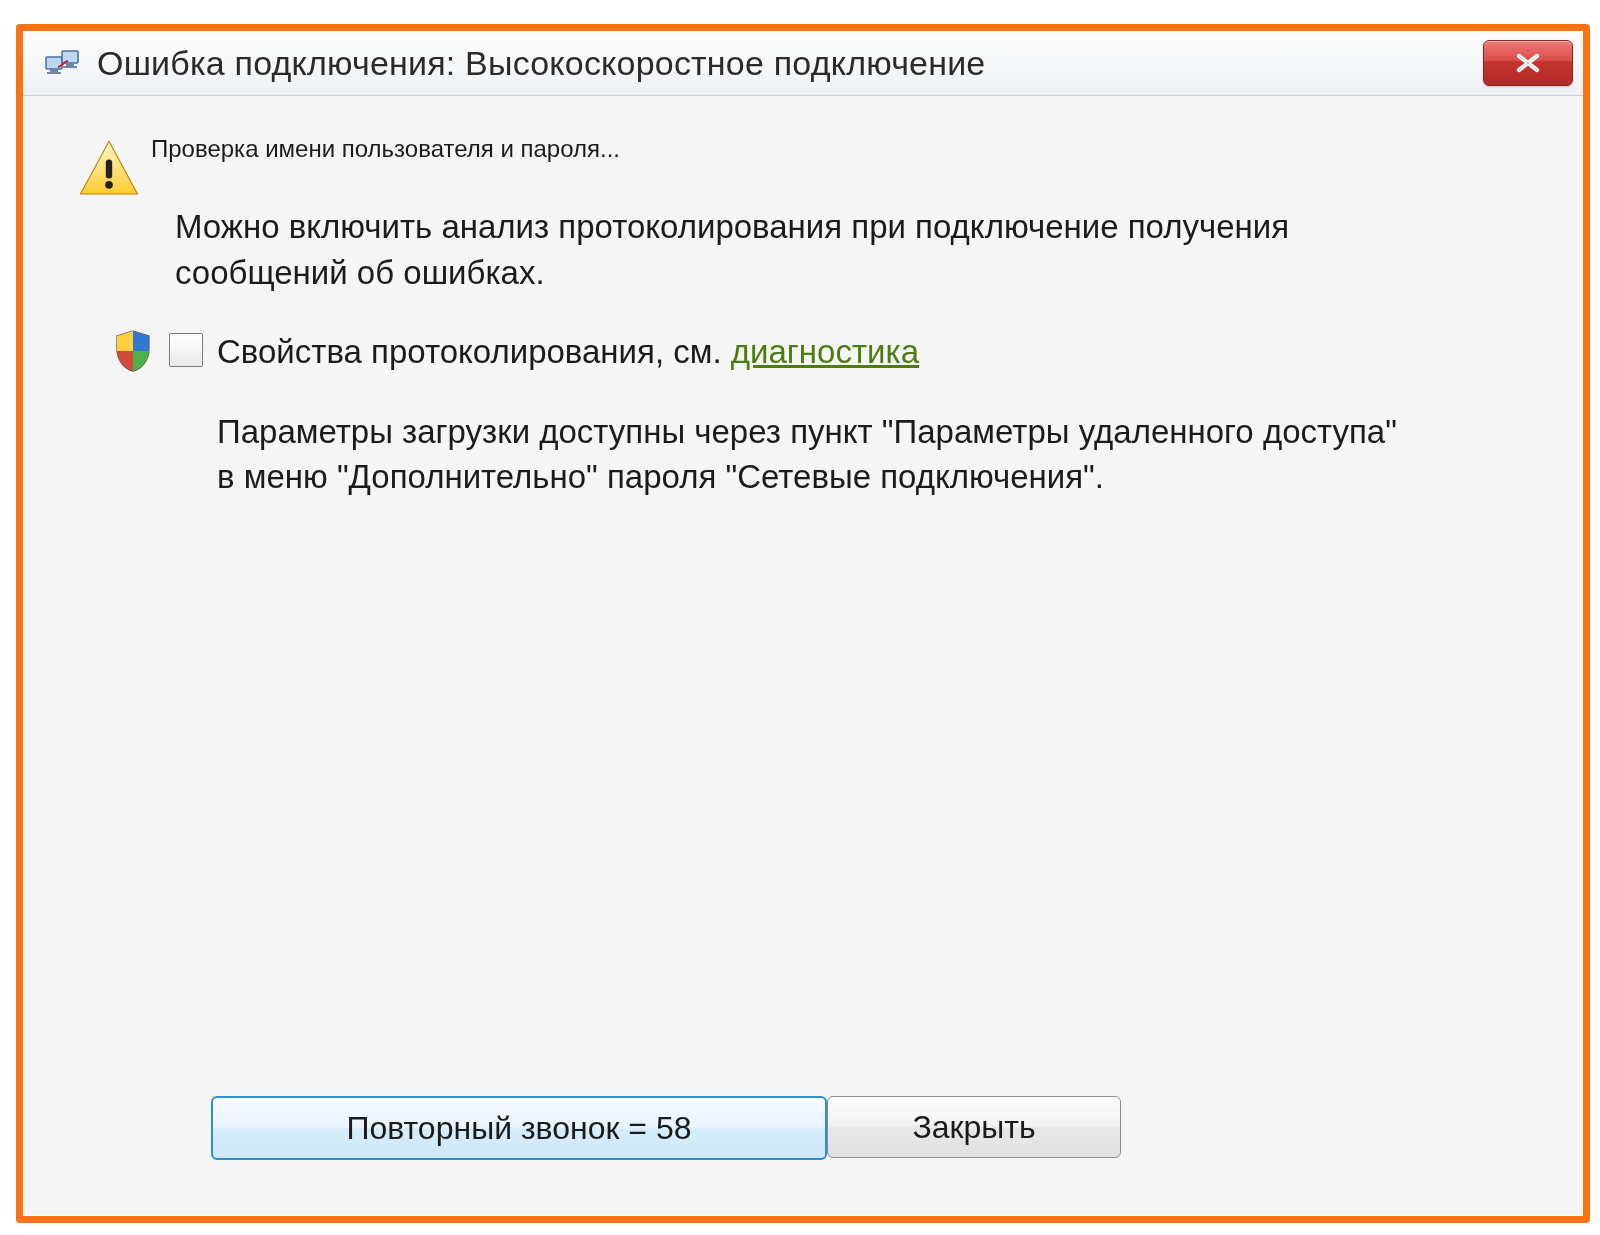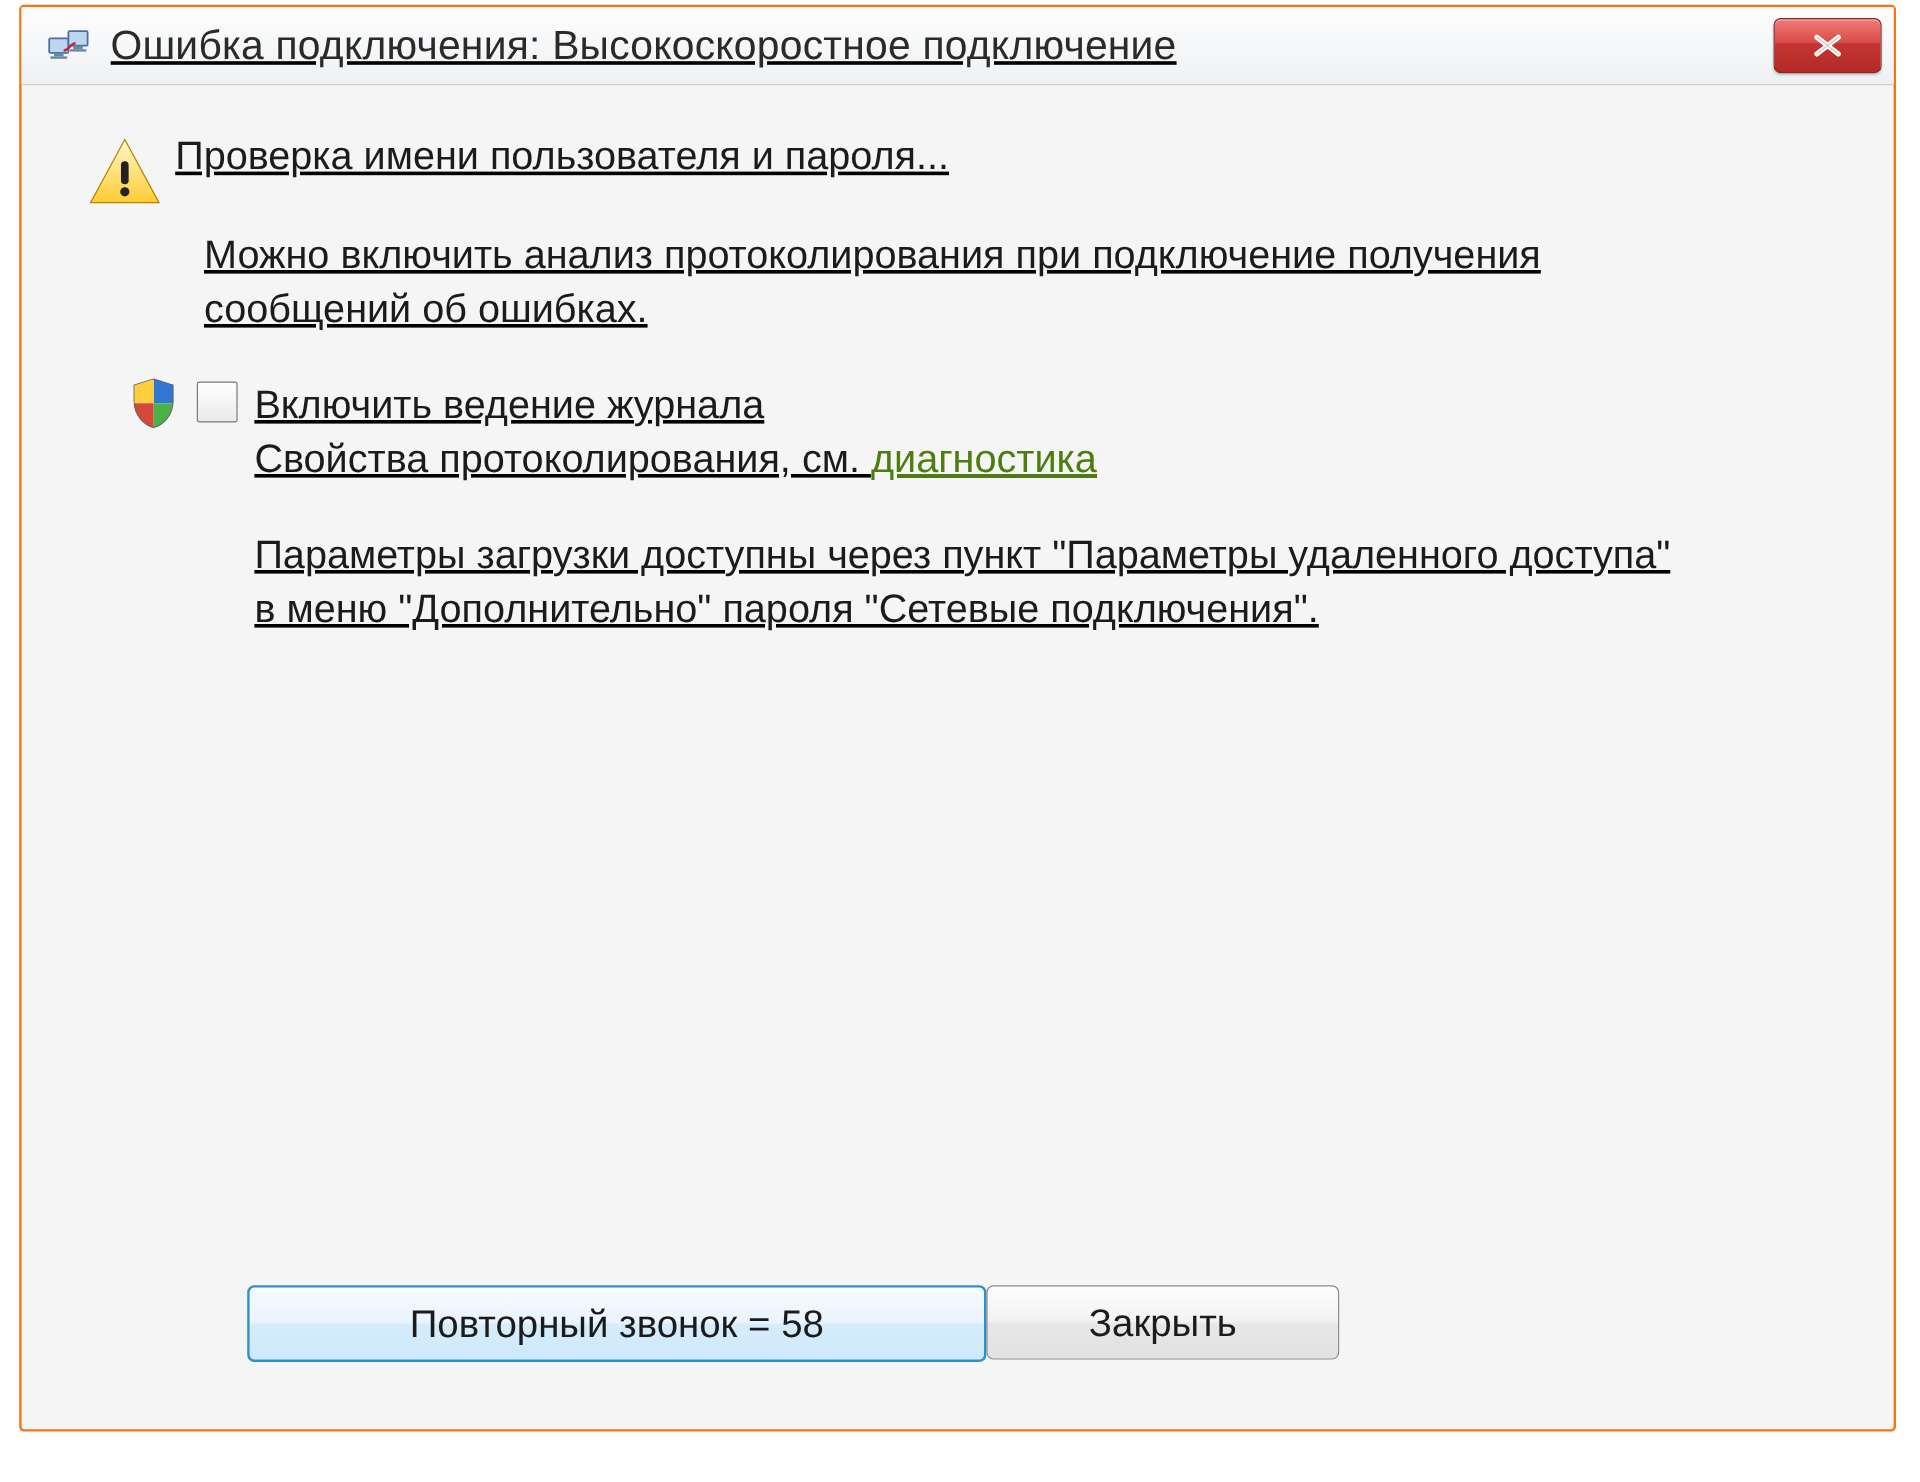--- a/index.html
+++ b/index.html
@@ -9,28 +9,27 @@
     height: 1235px;
     background: #fff;
     font-family: "Segoe UI", Tahoma, Arial, sans-serif;
     font-size: 16px;
     overflow: hidden;
     -webkit-font-smoothing: antialiased;
   }
   .dialog {
     position: absolute;
     left: 16px;
-    top: 4px;
+    top: 24px;
     width: 1560px;
     height: 1185px;
     background: #f5f5f5;
-    border: 2px solid #f97316;
+    border: 7px solid #f97316;
     border-radius: 4px;
     box-shadow: 0 0 0 1px rgba(255,255,255,.6) inset;
-    text-decoration: underline;
   }
   .titlebar {
     display: flex;
     align-items: center;
     height: 64px;
     padding: 0 10px 0 18px;
     background: linear-gradient(#fdfdfd, #eef1f4);
     border-bottom: 1px solid #d0d0d0;
   }
   .titlebar .app-icon {
@@ -79,21 +78,21 @@
     align-items:flex-start;
     justify-content:center;
     padding-top: 4px;
   }
   .msg {
     font-size: 33px;
     line-height: 1.38;
     color: #1b1b1b;
   }
   .heading {
-    font-size: 33px;
+    font-size: 24px;
     margin-bottom: 36px;
   }
   .block { margin-bottom: 34px; }
 
   .shield-row {
     display:flex;
     align-items:flex-start;
     padding-left: 44px;
     gap: 14px;
   }
@@ -201,21 +200,20 @@
         <svg width="40" height="44" viewBox="0 0 40 44">
           <path d="M20 2 L36 7 V20 C36 32 28 40 20 42 C12 40 4 32 4 20 V7 Z" fill="#fff" stroke="#5a5a5a" stroke-width="1.3"></path>
           <path d="M20 2 L36 7 V22 H20 Z" fill="#2f77d0"></path>
           <path d="M20 2 L4 7 V22 H20 Z" fill="#ffcf3d"></path>
           <path d="M20 22 H36 V20 C36 32 28 40 20 42 Z" fill="#4bb24b"></path>
           <path d="M20 22 H4 V20 C4 32 12 40 20 42 Z" fill="#d24b3a"></path>
         </svg>
       </span>
       <div class="checkbox"></div>
       <div style="flex:1">
-        <div class="check-line">Включить ведение журнала</div>
         <div class="check-line">
           <span>Свойства протоколирования, см. </span><span class="link">диагностика</span>
         </div>
         <div class="check-line" style="margin-top:34px; max-width:1200px">Параметры загрузки доступны через пункт "Параметры удаленного доступа" в меню "Дополнительно" пароля "Сетевые подключения".</div>
       </div>
     </div>
 
   </div>
 
   <div class="button-row">

